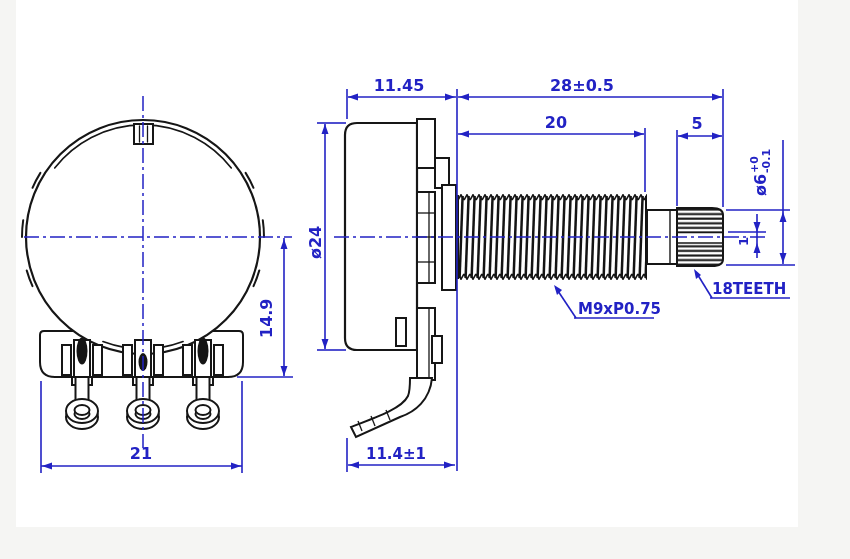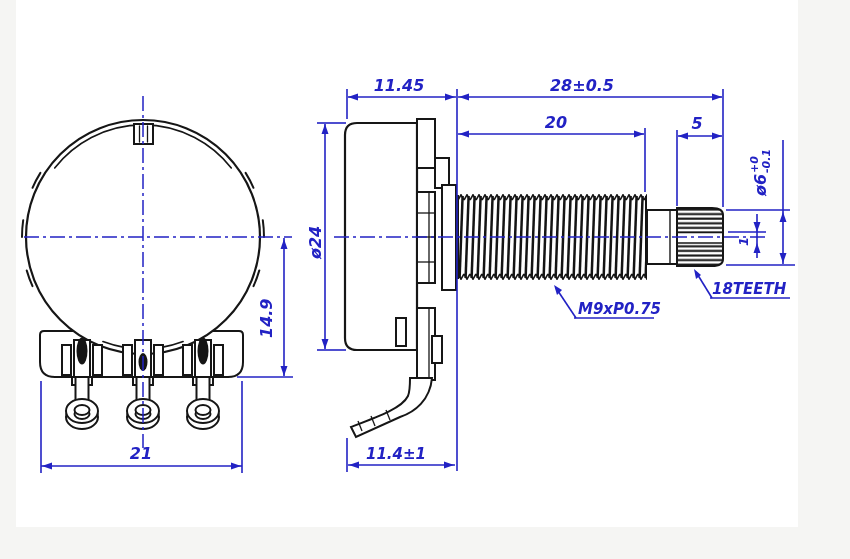--- a/index.html
+++ b/index.html
@@ -2,21 +2,21 @@
 <html><head>
 <meta charset="utf-8">
 <style>
   html,body{margin:0;padding:0;}
   body{
     width:850px;height:559px;
     background:#f5f5f3;
     font-family:"DejaVu Sans", sans-serif;
     overflow:hidden;
   }
-  .page{position:relative;width:706px;height:559px;font-style:italic;}
+  .page{position:relative;width:706px;height:559px;}
   svg{display:block;}
   .dimtxt{
     font-family:"DejaVu Sans", sans-serif;
     font-weight:700;
     fill:#2222c4;
   }
 </style>
 </head>
 <body>
 

